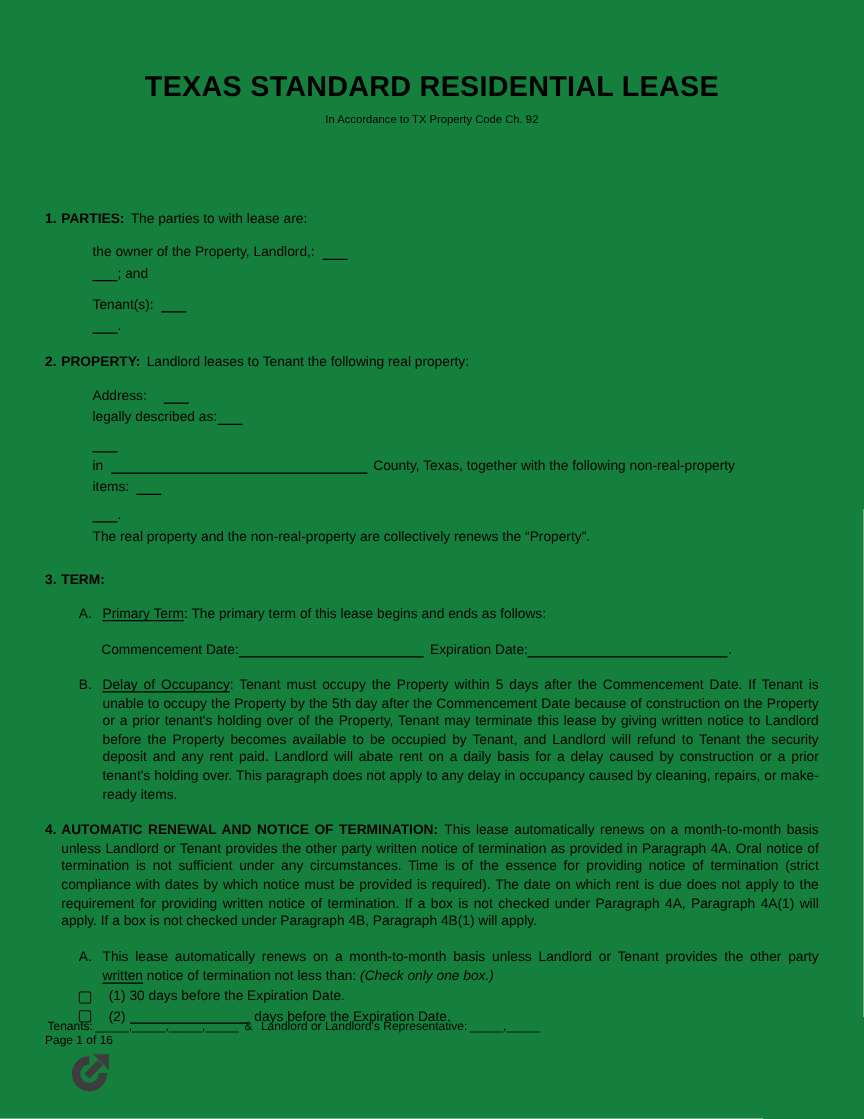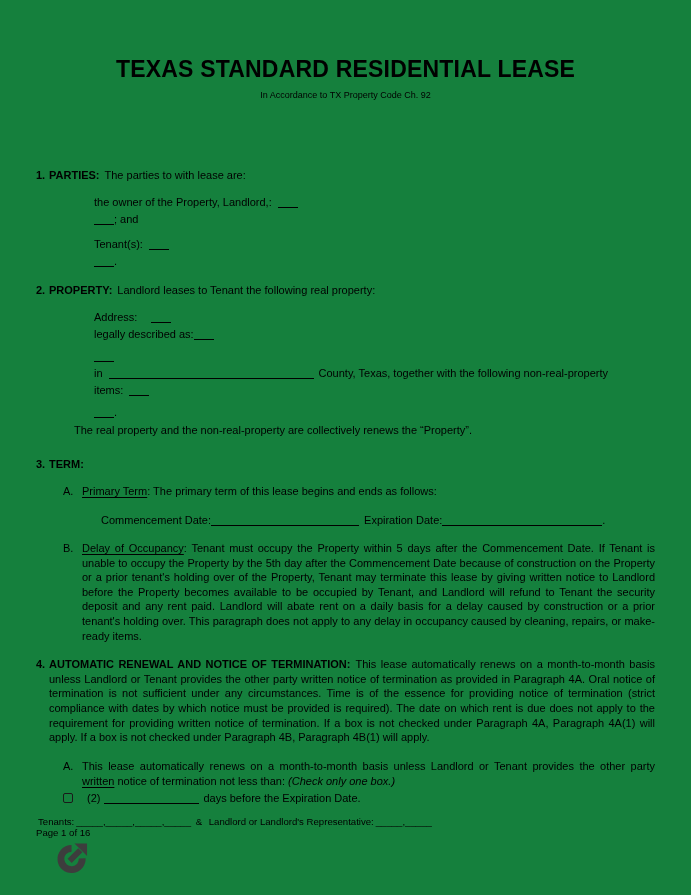--- a/index.html
+++ b/index.html
@@ -18,21 +18,21 @@
   .subtitle { text-align:center; font-size:9px; margin:0 0 68px 0; }
 
   .sec { display:grid; grid-template-columns:13px 1fr; column-gap:0; line-height:15px; }
   .sec-1 { margin-bottom:13px; }
   .sec-2 { margin-bottom:19px; }
   .sec-3 { margin-bottom:14px; }
   .num { font-weight:bold; }
   .shead { font-weight:bold; margin-right:5px; }
 
   .fills { margin-left:25px; margin-top:11px; }
-  .row { display:flex; align-items:center; line-height:17px; white-space:nowrap;margin-left:20px; }
+  .row { display:flex; align-items:center; line-height:17px; white-space:nowrap; }
   .row > span { flex:0 0 auto; }
   .blank { flex:1 1 auto; border-bottom:1px solid #000; height:13px; margin-bottom:3px; min-width:20px; }
   .blank.ml { margin-left:14px; }
   .blank.ms { margin-left:6px; }
   .blank.fixed205 { flex:0 0 205px; margin-right:5px; }
   .blank.fixed150 { flex:0 0 148px; }
   .blank.fixed160 { flex:0 0 160px; }
   .blank.fixed95  { flex:0 0 95px; margin:0 4px 3px 4px; }
   .gap8 { height:8px; }
   .gap5 { height:5px; }
@@ -159,20 +159,24 @@
     <div>
       <p class="just"><span class="shead">AUTOMATIC RENEWAL AND NOTICE OF TERMINATION:</span><span>This lease automatically renews on a month-to-month basis unless Landlord or Tenant provides the other party written notice of termination as provided in Paragraph 4A. Oral notice of termination is not sufficient under any circumstances.  Time is of the essence for providing notice of termination (strict compliance with dates by which notice must be provided is required).  The date on which rent is due does not apply to the requirement for providing written notice of termination.  If a box is not checked under Paragraph 4A, Paragraph 4A(1) will apply.  If a box is not checked under Paragraph 4B, Paragraph 4B(1) will apply.</span></p>
 
       <div class="sub" style="margin-top:14px;">
         <span class="letter">A.</span>
         <p class="just" style="line-height:15.5px;"><span>This lease automatically renews on a month-to-month basis unless Landlord or Tenant provides the other party </span><span class="ul">written</span><span> notice of termination not less than: </span><span class="it">(Check only one box.)</span></p>
       </div>
 
       <div class="opt">
         <span class="cbx"></span>
+        <span>(1) 30 days before the Expiration Date.</span>
+      </div>
+      <div class="opt">
+        <span class="cbx"></span>
         <span class="optline">
           <span>(2)</span>
           <span class="blank fixed95"></span>
           <span>days before the Expiration Date.</span>
         </span>
       </div>
     </div>
   </section>
 
   <div class="footer">

